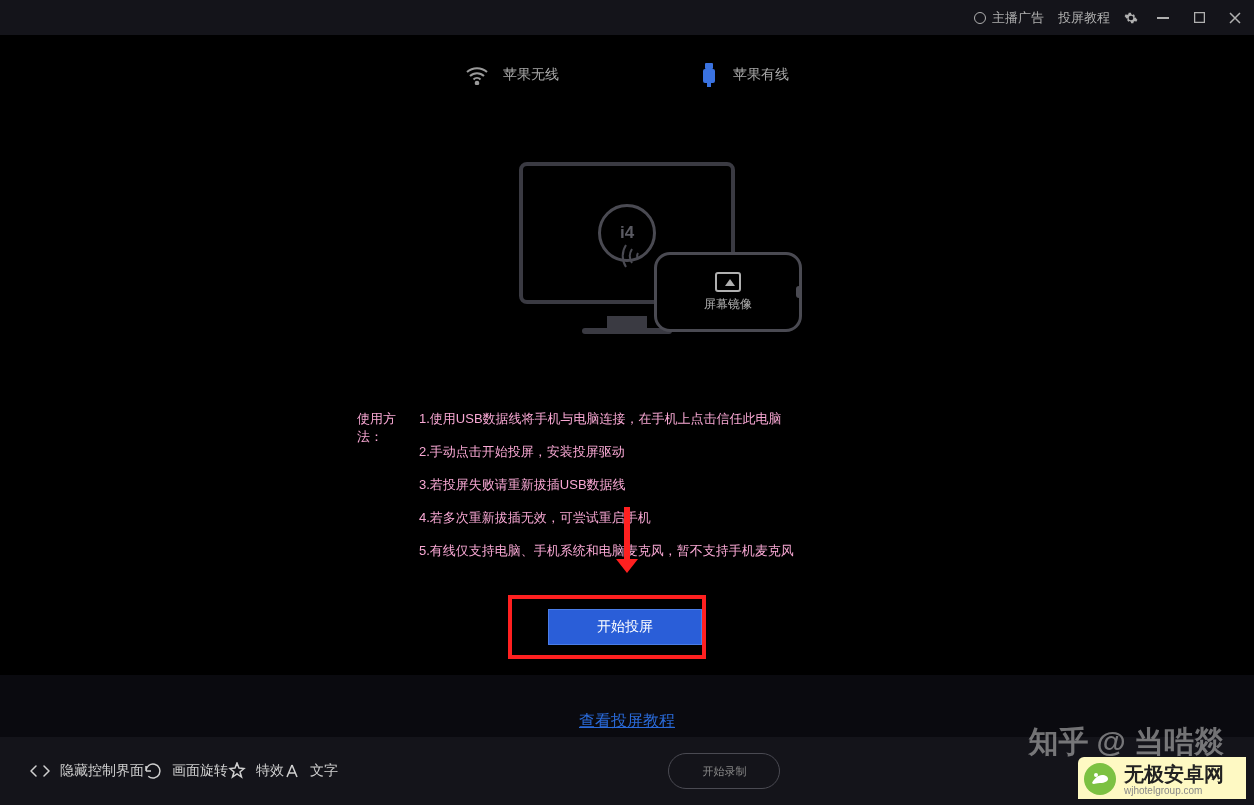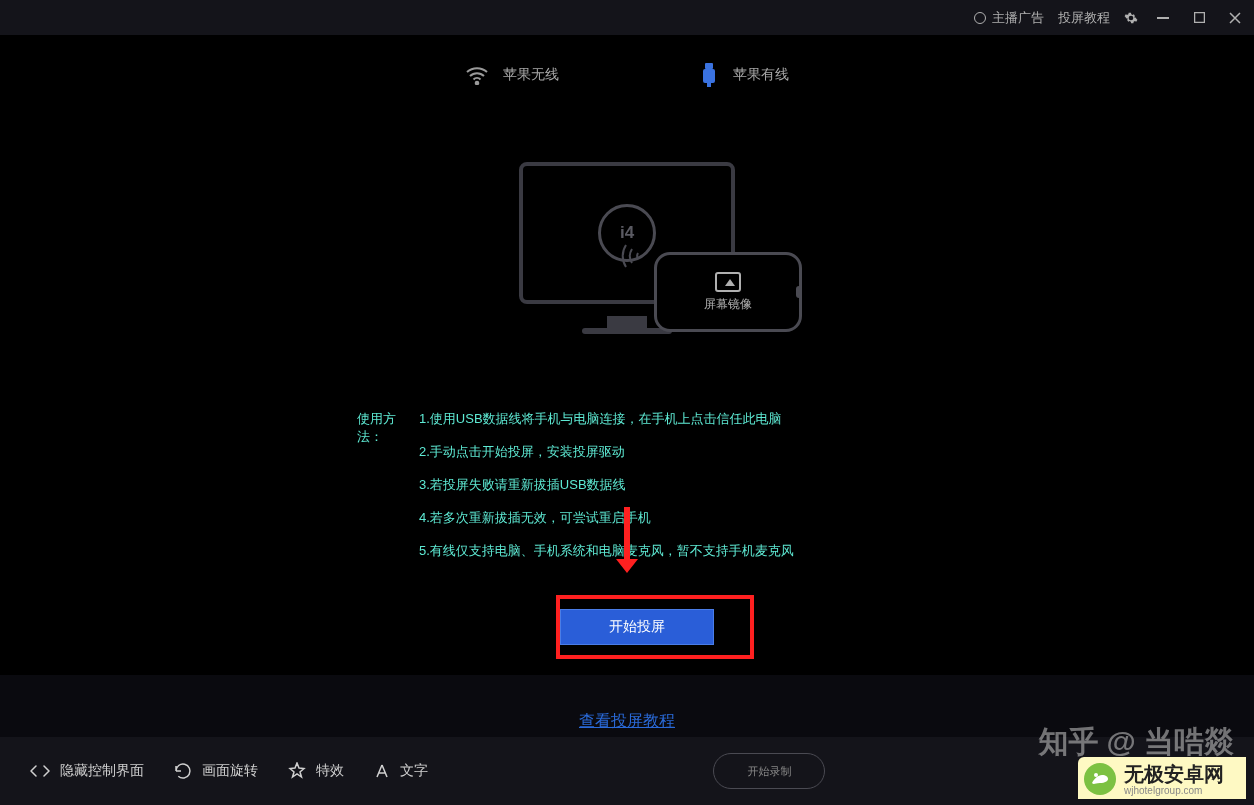--- a/index.html
+++ b/index.html
@@ -158,21 +158,21 @@
       border-bottom: 7px solid #b0b0b0;
     }
     .phone-label { font-size: 12px; color: #b0b0b0; }
     .instructions {
       margin-top: 68px;
       display: flex;
       flex-direction: column;
       align-items: center;
       gap: 15px;
       font-size: 13px;
-      color: #5eead4;
+      color: #f9a8d4;
     }
     .instr-row {
       display: flex;
       width: 540px;
     }
     .instr-label { width: 62px; text-align: left; }
     .instr-steps {
       display: flex;
       flex-direction: column;
       gap: 15px;
@@ -189,28 +189,28 @@
       position: absolute;
       left: 616px;
       top: 524px;
       width: 0; height: 0;
       border-left: 11px solid transparent;
       border-right: 11px solid transparent;
       border-top: 14px solid #ff2020;
     }
     .start-btn-wrap {
       position: absolute;
-      left: 556px;
+      left: 508px;
       top: 560px;
       width: 198px;
       height: 64px;
       border: 4px solid #ff2020;
       display: flex;
       align-items: center;
-      justify-content: flex-start;
+      justify-content: flex-end;
     }
     .start-btn {
       width: 154px;
       height: 36px;
       background: #2a5ed8;
       border: 1px solid #4a7de8;
       color: #fff;
       font-size: 14px;
       display: flex;
       align-items: center;
@@ -241,21 +241,20 @@
       width: 100%;
       height: 68px;
       background: #14141a;
       display: flex;
       align-items: center;
       padding: 0 30px;
       font-size: 14px;
     }
     .bb-left {
       display: flex;
-      gap: 30px;
       flex: 0 0 auto;
     }
     .bb-item {
       display: flex;
       align-items: center;
       gap: 10px;
       cursor: pointer;
       color: #d0d0d0;
     }
     .bb-center {
@@ -282,21 +281,21 @@
       color: #d0d0d0;
       font-size: 13px;
     }
     .zoom-dot {
       width: 12px; height: 12px;
       background: #d0d0d0;
       border-radius: 50%;
     }
     .watermark1 {
       position: absolute;
-      right: 20px;
+      right: 30px;
       bottom: 42px;
       font-size: 30px;
       color: rgba(200,200,200,0.55);
       font-weight: 600;
       z-index: 5;
       display: flex;
       align-items: center;
       gap: 8px;
       text-align: right;
     }

